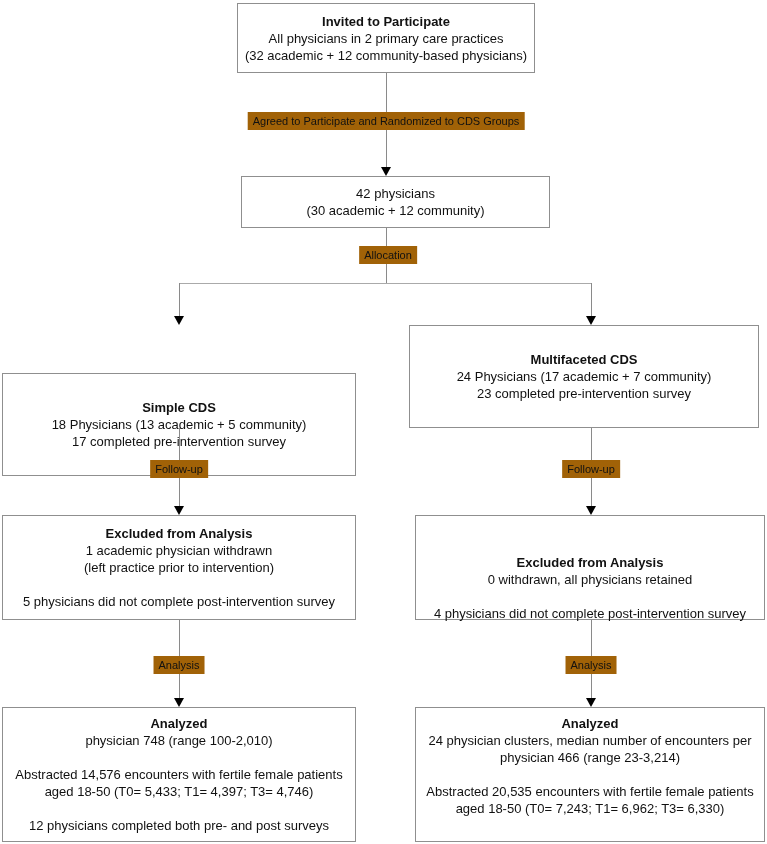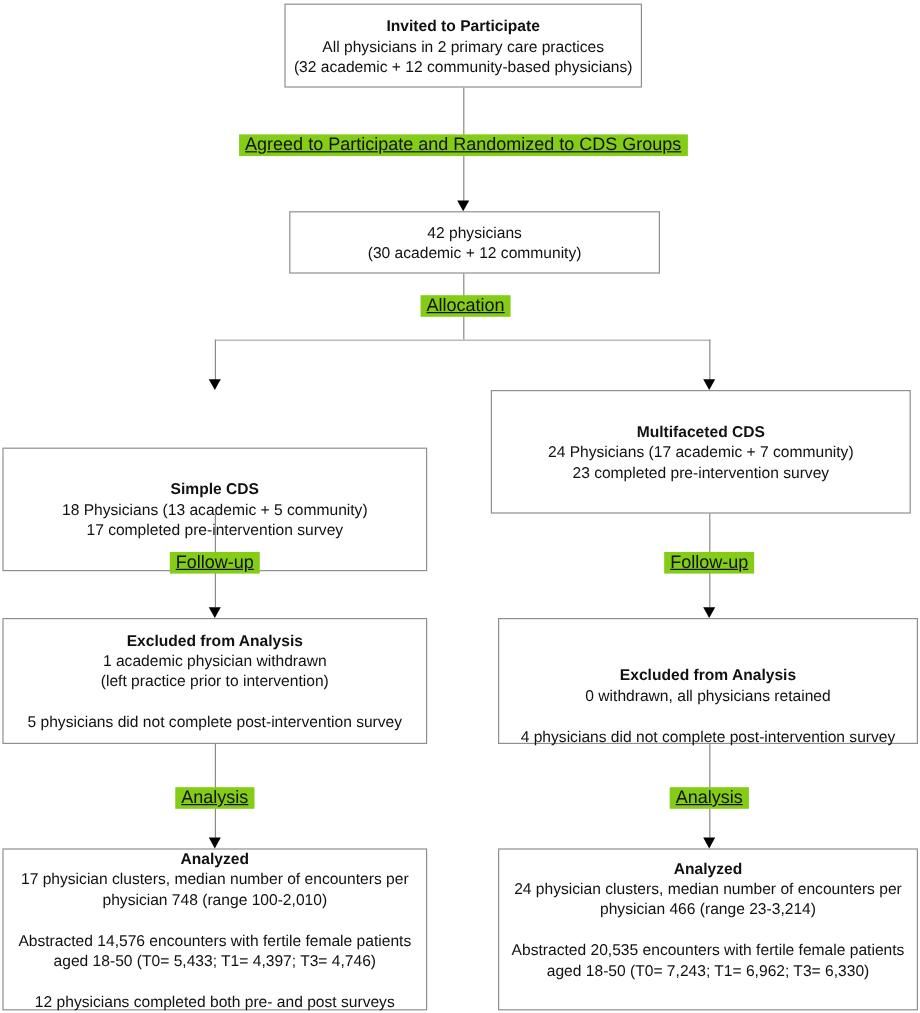--- a/index.html
+++ b/index.html
@@ -52,27 +52,26 @@
     position: absolute;
     width: 0;
     height: 0;
     border-left: 5px solid transparent;
     border-right: 5px solid transparent;
     border-top: 9px solid #000000;
   }
   .flow-label {
     position: absolute;
     transform: translateX(-50%);
-    background: #84cc16;
+    background: #a16207;
     padding: 1px 5px;
-    font-size: 15px;
+    font-size: 11px;
     line-height: 16px;
     white-space: nowrap;
     text-align: center;
-    text-decoration: underline;
   }
 </style>
 </head>
 <body>
 
 <div id="canvas">
 
   <div class="box" style="left:237px; top:3px; width:298px; height:70px;">
     <div class="box-title">Invited to Participate</div>
     <div class="box-lines">
@@ -119,21 +118,20 @@
     <div class="box-lines">
         <div>0 withdrawn, all physicians retained</div>
         <div></div>
         <div>4 physicians did not complete post-intervention survey</div>
       </div>
   </div>
 
   <div class="box" style="left:2px; top:707px; width:354px; height:135px;">
     <div class="box-title">Analyzed</div>
     <div class="box-lines">
-        <div>17 physician clusters, median number of encounters per</div>
         <div>physician 748 (range 100-2,010)</div>
         <div></div>
         <div>Abstracted 14,576 encounters with fertile female patients</div>
         <div>aged 18-50 (T0= 5,433; T1= 4,397; T3= 4,746)</div>
         <div></div>
         <div>12 physicians completed both pre- and post surveys</div>
       </div>
   </div>
 
   <div class="box" style="left:415px; top:707px; width:350px; height:135px;">

